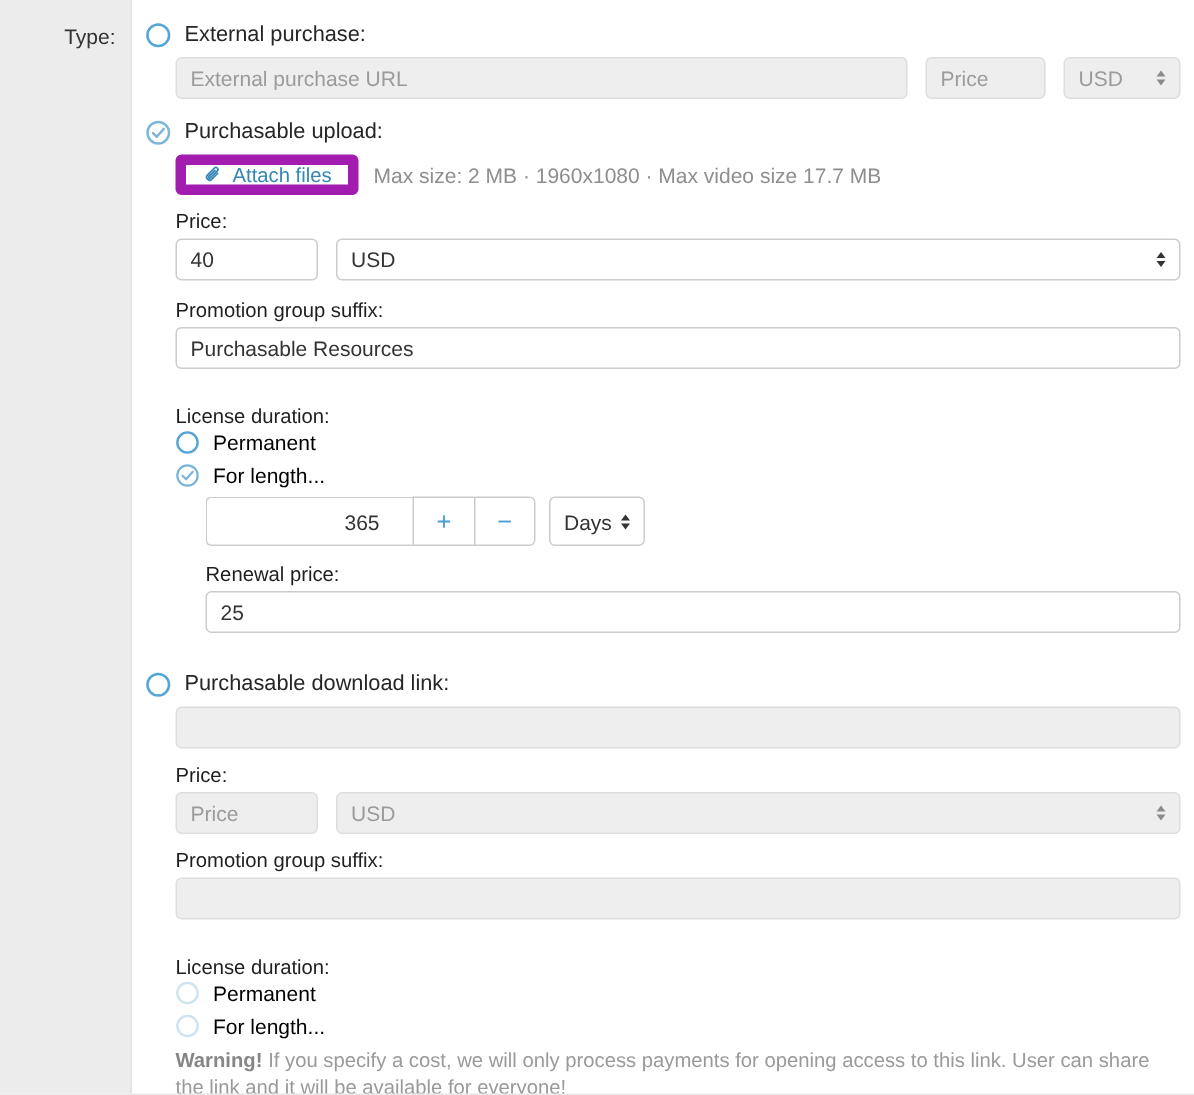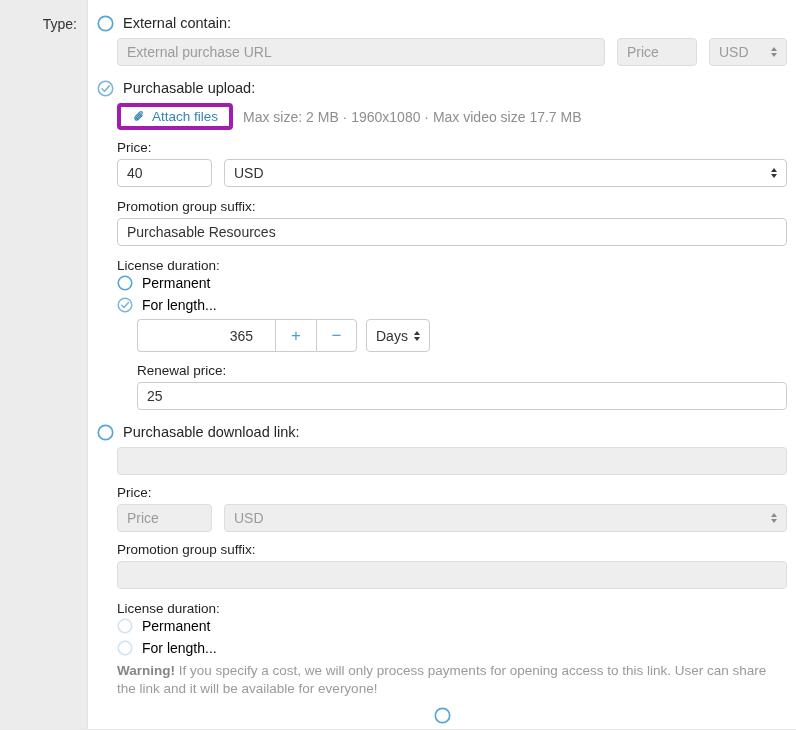--- a/index.html
+++ b/index.html
@@ -50,21 +50,21 @@
   .dis .arr-down { border-top-color:#8b8b8b; }
 
   
   .ext-url { flex:1; }
   .ext-price { width:80px; flex:0 0 80px; }
   .ext-cur { width:78px; flex:0 0 78px; }
 
   
   .attach-row { display:flex; align-items:center; gap:10px; margin-bottom:10px; }
   .attach-btn { display:inline-flex; align-items:center; gap:6px; height:27px;
-                padding:0 11px; background:#fff; border:4px solid #a21caf;
+                padding:0 11px; background:#fff; border:7px solid #a21caf;
                 border-radius:4px; color:#3386b5; font-size:13.5px; cursor:pointer; }
   .attach-hint { color:#8e8e8e; font-size:14px; }
 
   .price-sm { width:95px; flex:0 0 95px; }
   .cur-grow { flex:1; }
 
   
   .sub-radio { display:flex; align-items:center; gap:9px; margin:0 0 6px 0;
                font-size:14px; color:#000000; }
   .sub-radio .radio-icon { width:16px; height:16px; flex:0 0 16px; }
@@ -82,21 +82,21 @@
   .igroup .ibtn.plus { border-right:none; }
   .igroup .ibtn.minus { border-radius:0 4px 4px 0; }
   .days-select { width:64px; flex:0 0 64px; height:33px; }
 
   .warning { font-size:13.5px; color:#9a9a9a; line-height:1.32;
              margin:2px 0 9px 0; }
   .warning b { color:#868686; font-weight:bold; }
 
   .hint-text { font-size:13.5px; color:#a9a9a9; margin-top:1px; }
 
-  .mb12 { margin-bottom:12px; }
+  .mb12 { margin-bottom:24px; }
   .mb10 { margin-bottom:10px; }
   .mb2 { margin-bottom:2px; }
 </style>
 </head>
 <body>
 
 <svg width="0" height="0" style="position:absolute">
   <defs>
     <g id="radio-off">
       <circle cx="8.5" cy="8.5" r="7.2" fill="none" stroke="#55a5d8" stroke-width="1.7"></circle>
@@ -116,21 +116,21 @@
   <div class="label-col">
     <span class="type-label">Type:</span>
   </div>
 
   <div class="content">
 
     <div class="radio-row">
       <svg class="radio-icon" viewBox="0 0 17 17">
           <use href="#radio-off"></use>
         </svg>
-      <span class="rlabel">External contain:</span>
+      <span class="rlabel">External purchase:</span>
     </div>
     <div class="row indent1 disabled">
       <input class="txt dis ext-url" disabled="" placeholder="External purchase URL" style="">
       <input class="txt dis ext-price" disabled="" placeholder="Price" style="">
       <div class="select dis ext-cur">
         <span>USD</span>
         <span class="arrows">
             <span class="arr-up"></span>
             <span class="arr-down"></span>
           </span>

